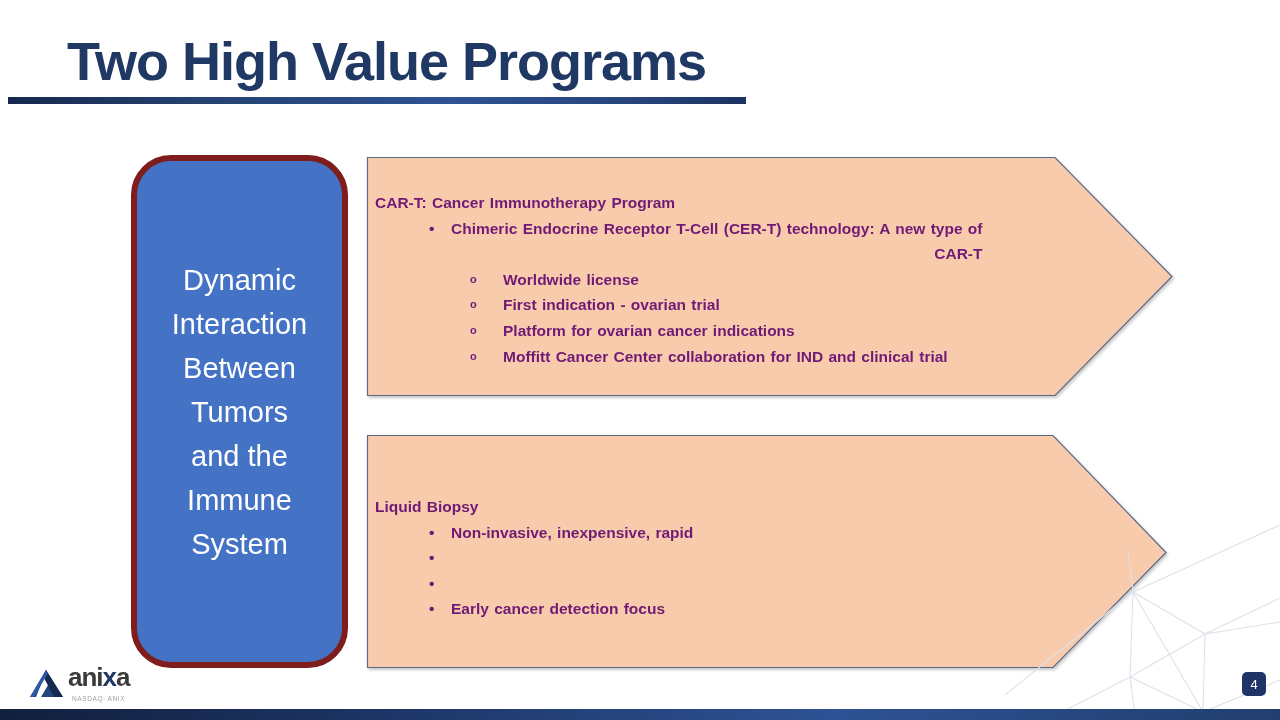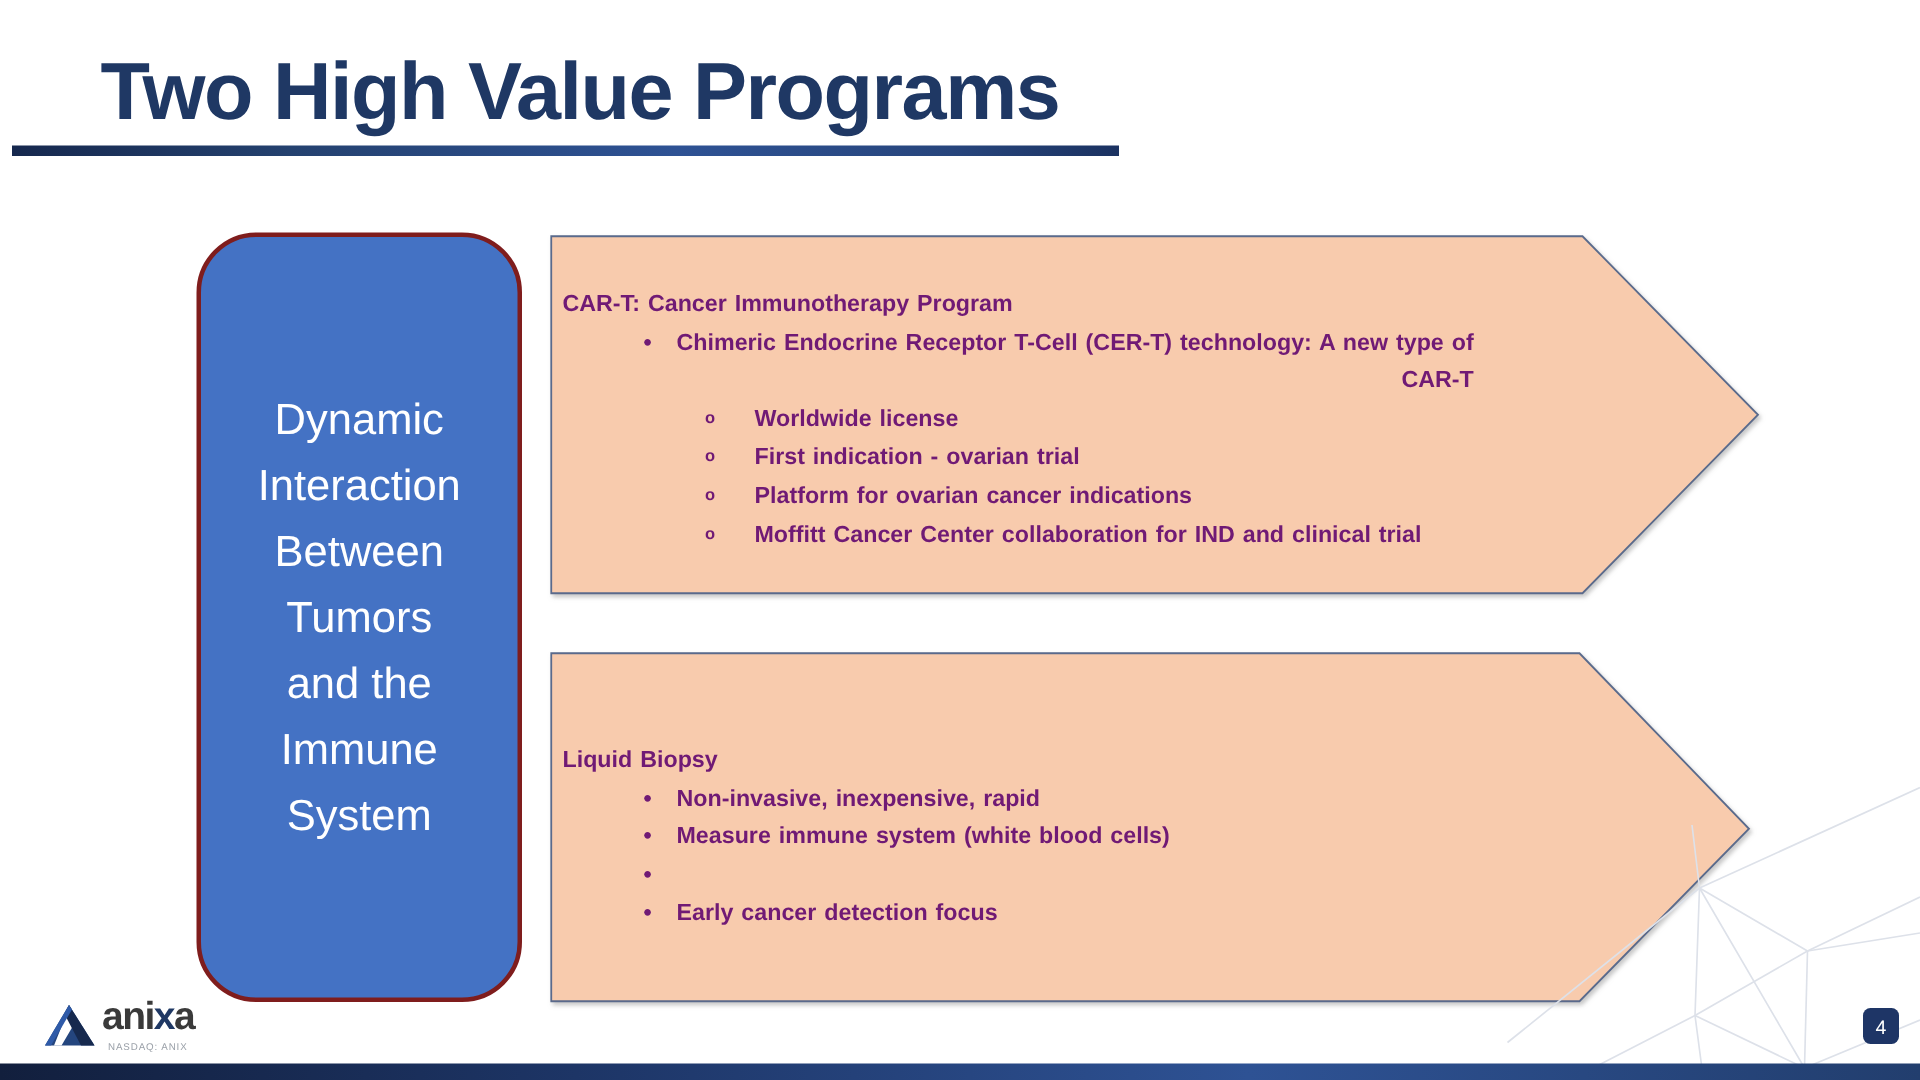--- a/index.html
+++ b/index.html
@@ -34,21 +34,21 @@
   }
 
   
   .blue-panel {
     position: absolute;
     left: 131px;
     top: 155px;
     width: 217px;
     height: 513px;
     background: #4472c4;
-    border: 3px solid #7f1d1d;
+    border: 6px solid #7f1d1d;
     border-radius: 40px;
     display: flex;
     align-items: center;
     justify-content: center;
     text-align: center;
     color: #ffffff;
     font-size: 29px;
     line-height: 44px;
     white-space: pre-line;
   }
@@ -186,21 +186,20 @@
   </div>
 
   <div class="box-text box2-text">
     <div>Liquid Biopsy</div>
     <div class="b-row">
       <span class="marker">•</span>
       <span>Non-invasive, inexpensive, rapid</span>
     </div>
     <div class="b-row">
       <span class="marker">•</span>
-      <span>Measure immune system (white blood cells)</span>
     </div>
     <div class="b-row">
       <span class="marker">•</span>
     </div>
     <div class="b-row">
       <span class="marker">•</span>
       <span>Early cancer detection focus</span>
     </div>
   </div>
 

